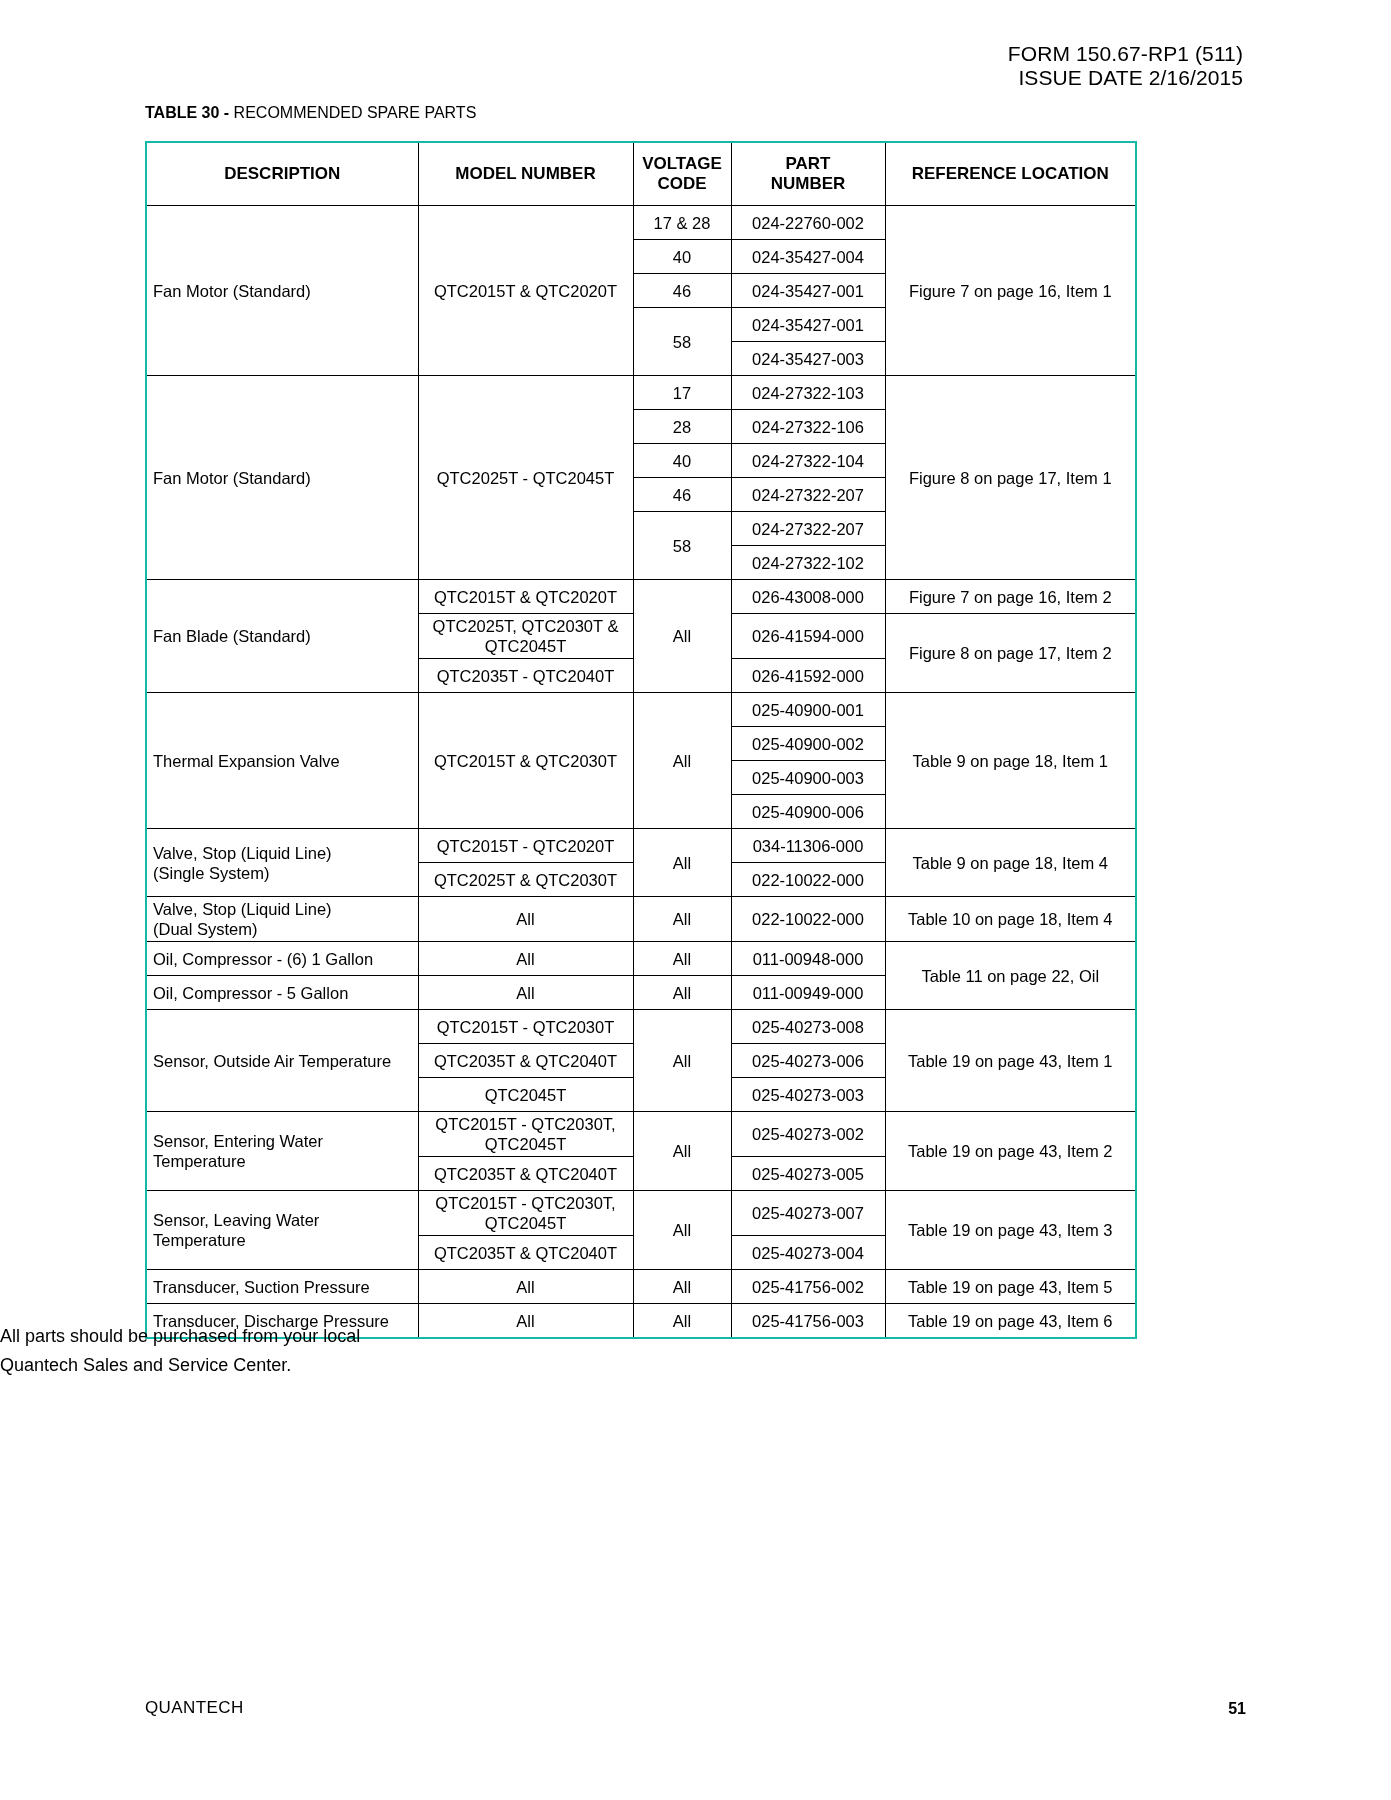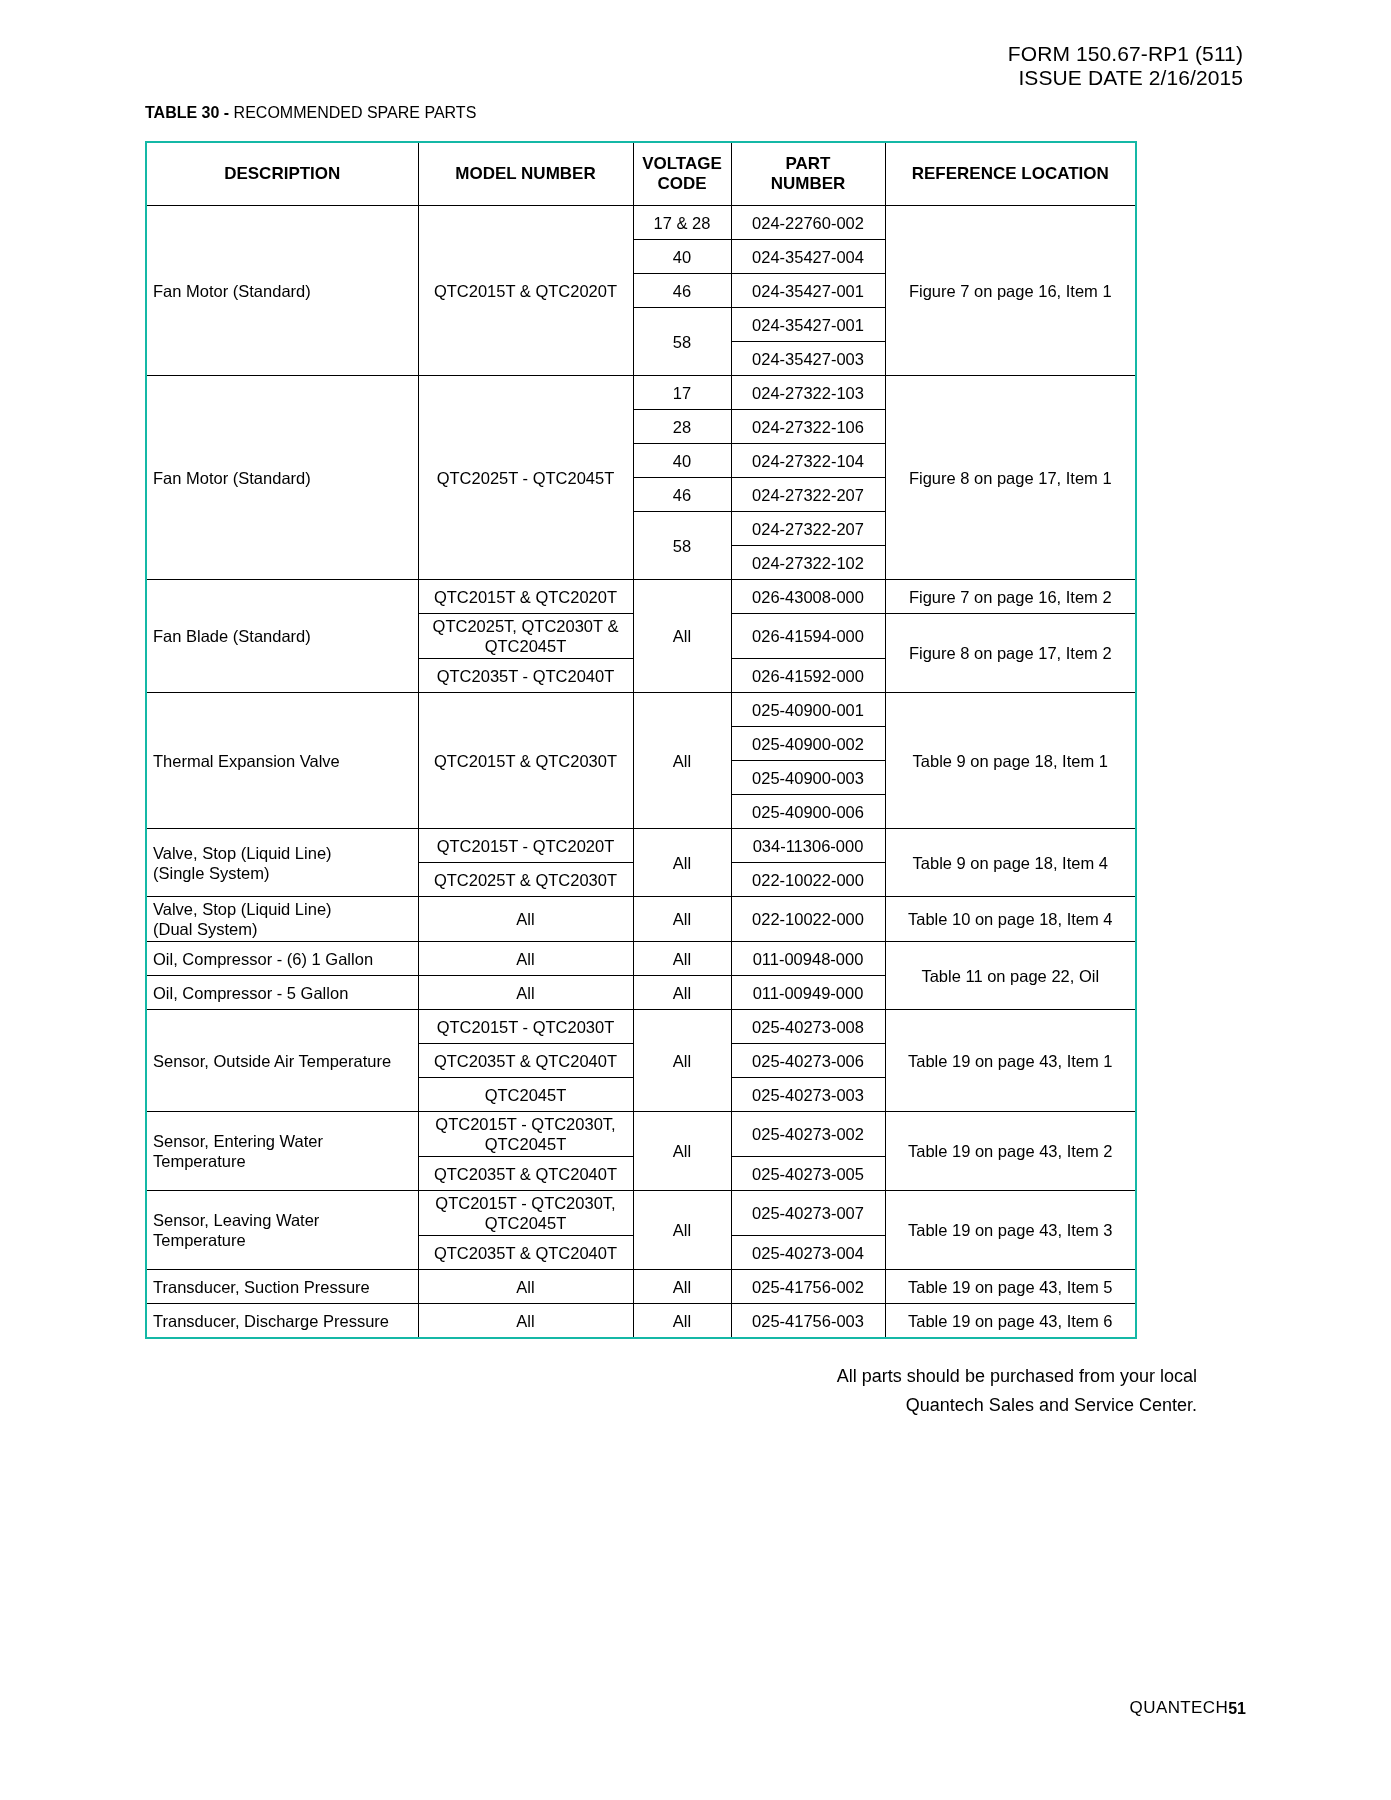--- a/index.html
+++ b/index.html
@@ -87,39 +87,39 @@
   .sec-bottom > td {
     border-bottom: 2px solid #000000;
   }
   table.parts {
     border: 2px solid #14b8a6;
   }
 
   
   .closing-note {
     position: absolute;
-    top: 1362px;
+    top: 1322px;
     left: 0;
     width: 1197px;
-    text-align: right;
+    text-align: left;
     font-size: 18px;
     line-height: 29px;
   }
   .closing-note .ln {
     display: block;
   }
   
   .page-footer {
     position: absolute;
     bottom: 82px;
     left: 145px;
     right: 145px;
     display: flex;
     align-items: flex-end;
-    justify-content: flex-end;
+    justify-content: space-between;
   }
   .brand {
     font-size: 17px;
     letter-spacing: 0.4px;
   }
   .page-num {
     font-size: 16px;
     font-weight: bold;
     margin-top: 40px;
   }

